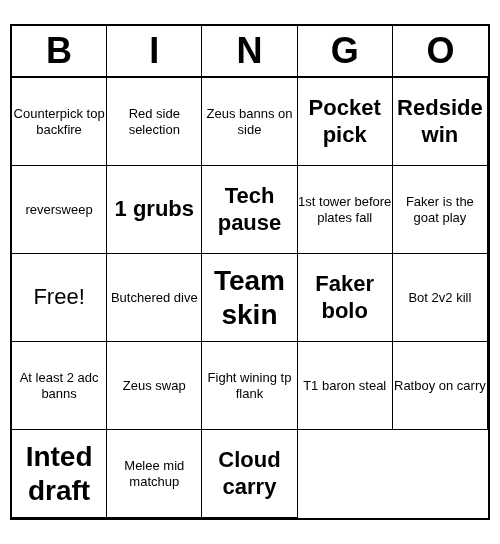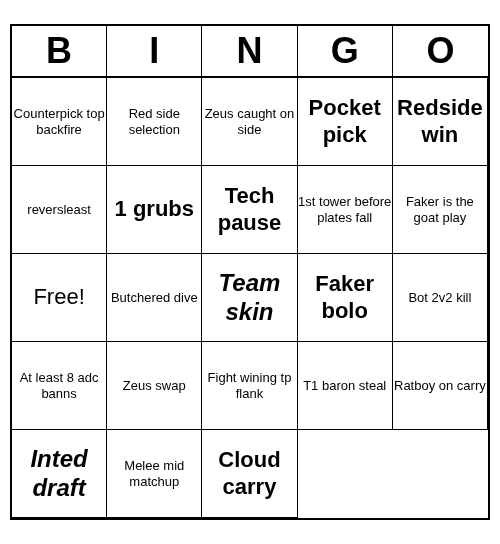--- a/index.html
+++ b/index.html
@@ -65,23 +65,22 @@
     .bingo-cell:nth-child(5n+1) {
       border-left: none;
     }
 
     .bingo-cell.large-text {
       font-size: 22px;
       font-weight: bold;
     }
 
     .bingo-cell.xlarge-text {
-      font-size: 24px;
+      font-size: 28px;
       font-weight: bold;
-      font-style: italic;
     }
 
     .bingo-cell.free {
       font-size: 22px;
       font-weight: normal;
     }
   </style>
 </head>
 <body>
 
@@ -89,34 +88,34 @@
   <div class="bingo-header">
     <div class="bingo-letter">B</div>
     <div class="bingo-letter">I</div>
     <div class="bingo-letter">N</div>
     <div class="bingo-letter">G</div>
     <div class="bingo-letter">O</div>
   </div>
   <div class="bingo-grid" id="bingo-grid">
   <div class="bingo-cell">Counterpick top backfire</div>
       <div class="bingo-cell">Red side selection</div>
-      <div class="bingo-cell">Zeus caught on side</div>
+      <div class="bingo-cell">Zeus banns on side</div>
       <div class="bingo-cell large-text">Pocket pick</div>
       <div class="bingo-cell large-text">Redside win</div>
-      <div class="bingo-cell">revers­least</div>
+      <div class="bingo-cell">revers­weep</div>
       <div class="bingo-cell large-text">1 grubs</div>
       <div class="bingo-cell large-text">Tech pause</div>
       <div class="bingo-cell">1st tower before plates fall</div>
       <div class="bingo-cell">Faker is the goat play</div>
       <div class="bingo-cell free">Free!</div>
       <div class="bingo-cell">Butchered dive</div>
       <div class="bingo-cell xlarge-text">Team skin</div>
       <div class="bingo-cell large-text">Faker bolo</div>
       <div class="bingo-cell">Bot 2v2 kill</div>
-      <div class="bingo-cell">At least 8 adc banns</div>
+      <div class="bingo-cell">At least 2 adc banns</div>
       <div class="bingo-cell">Zeus swap</div>
       <div class="bingo-cell">Fight wining tp flank</div>
       <div class="bingo-cell">T1 baron steal</div>
       <div class="bingo-cell">Ratboy on carry</div>
       <div class="bingo-cell xlarge-text">Inted draft</div>
       <div class="bingo-cell">Melee mid matchup</div>
       <div class="bingo-cell large-text">Cloud carry</div>
     </div>
 </div>
 

